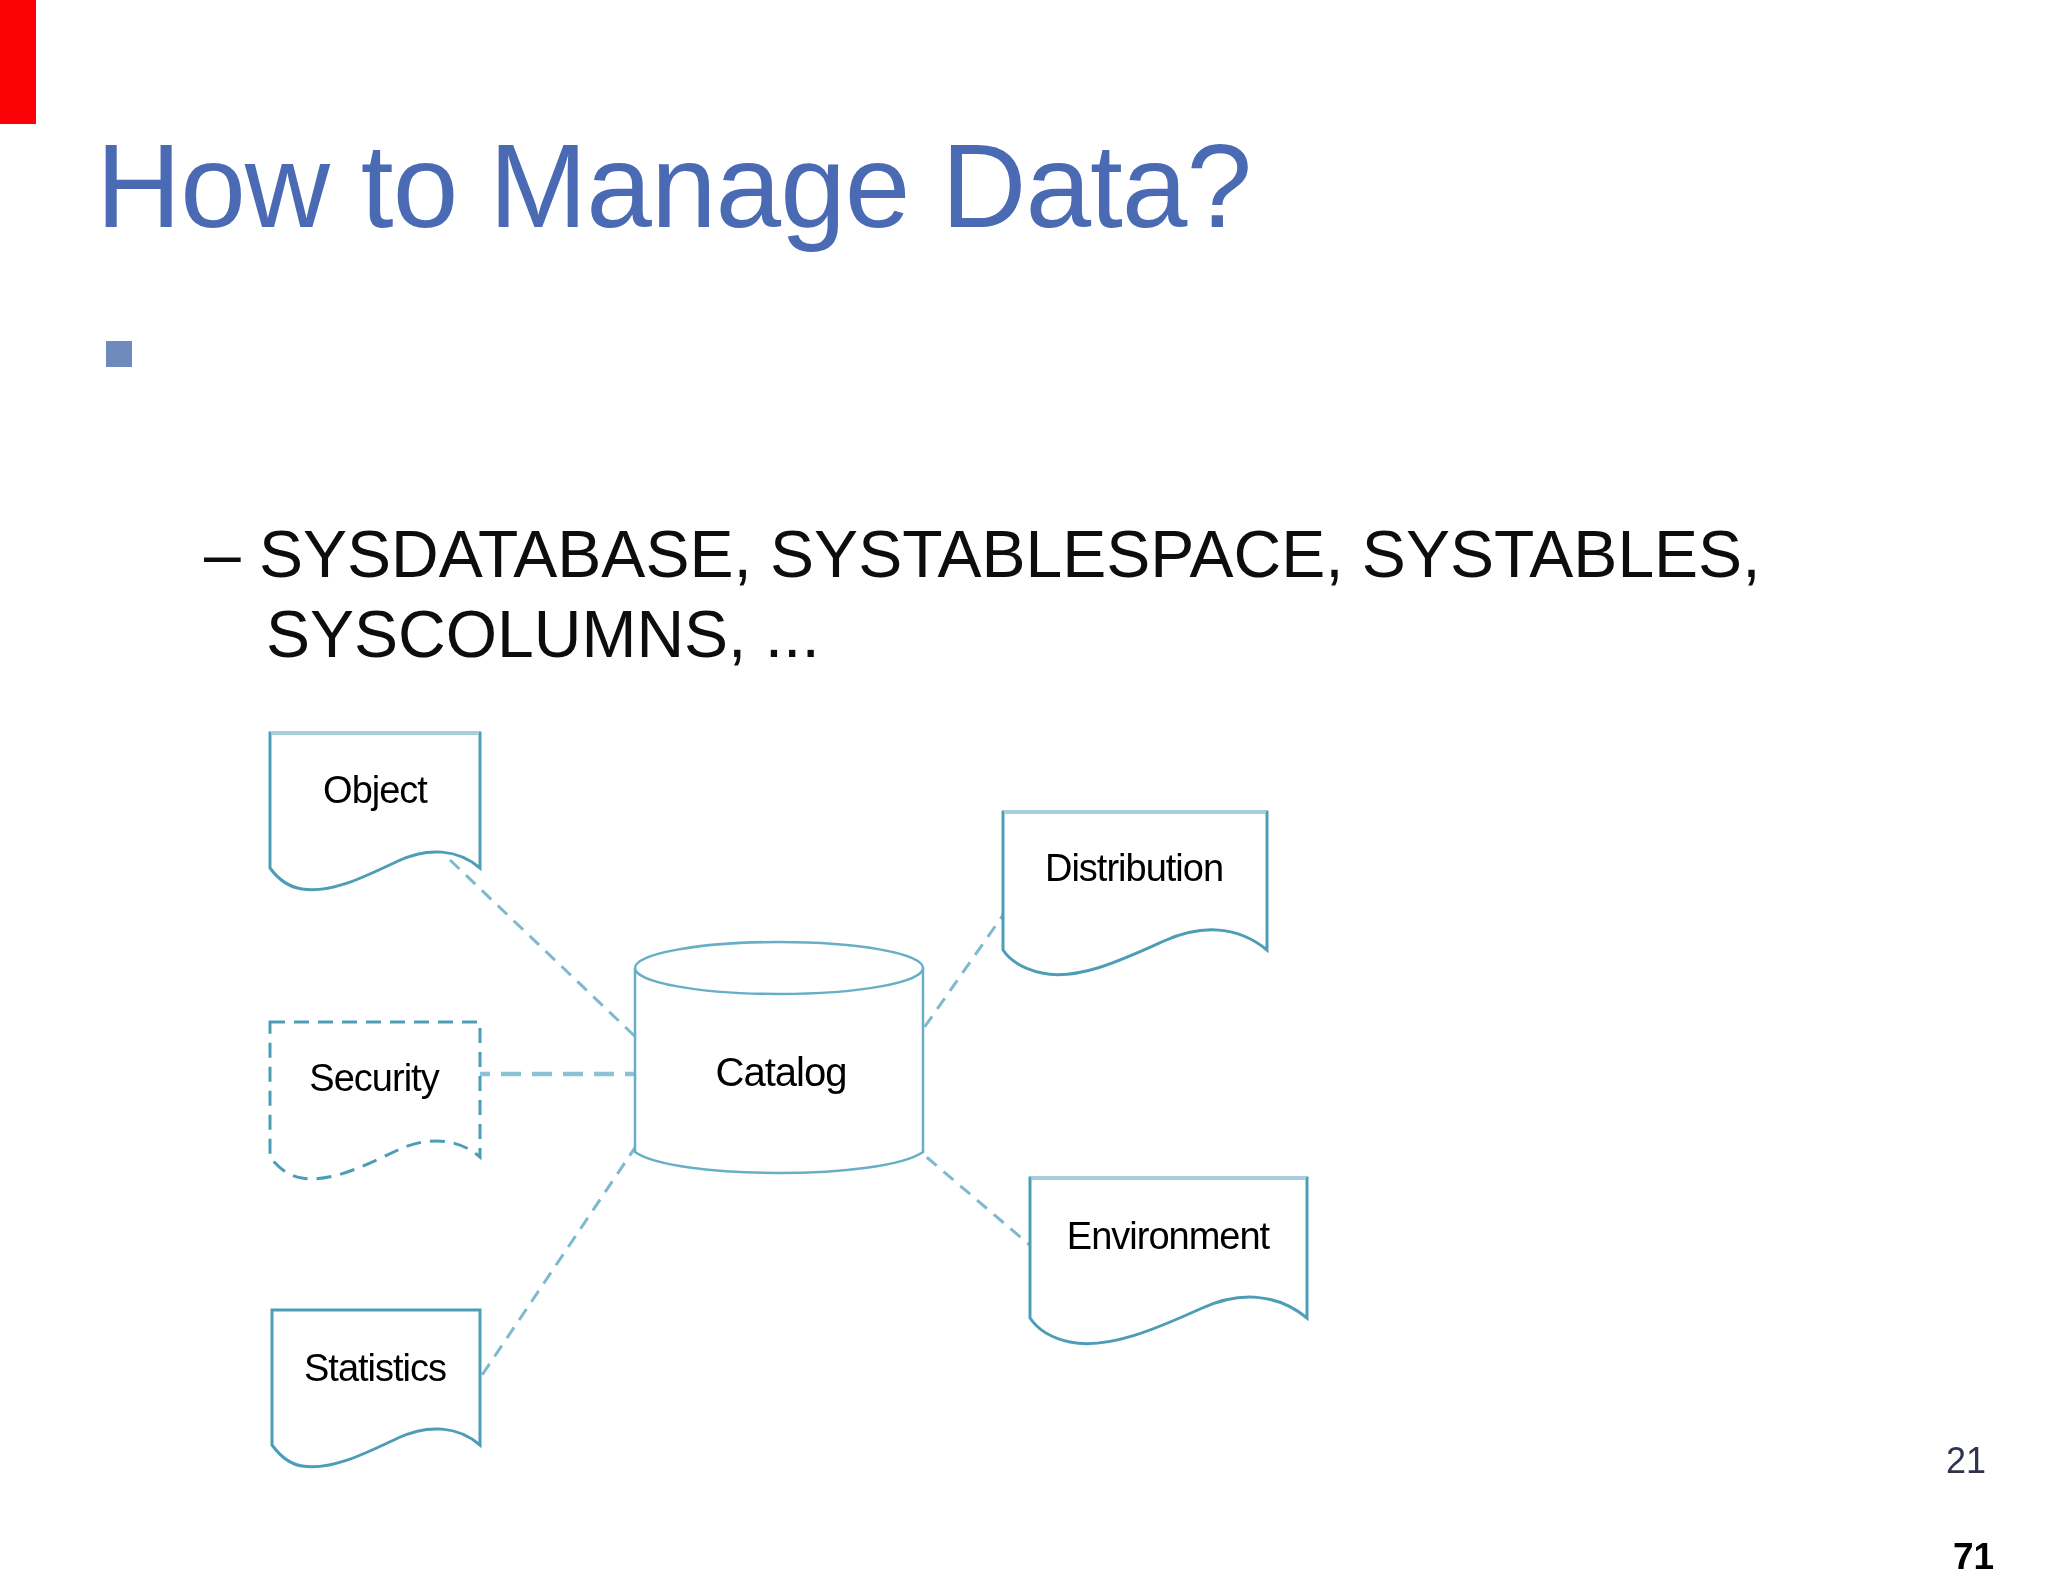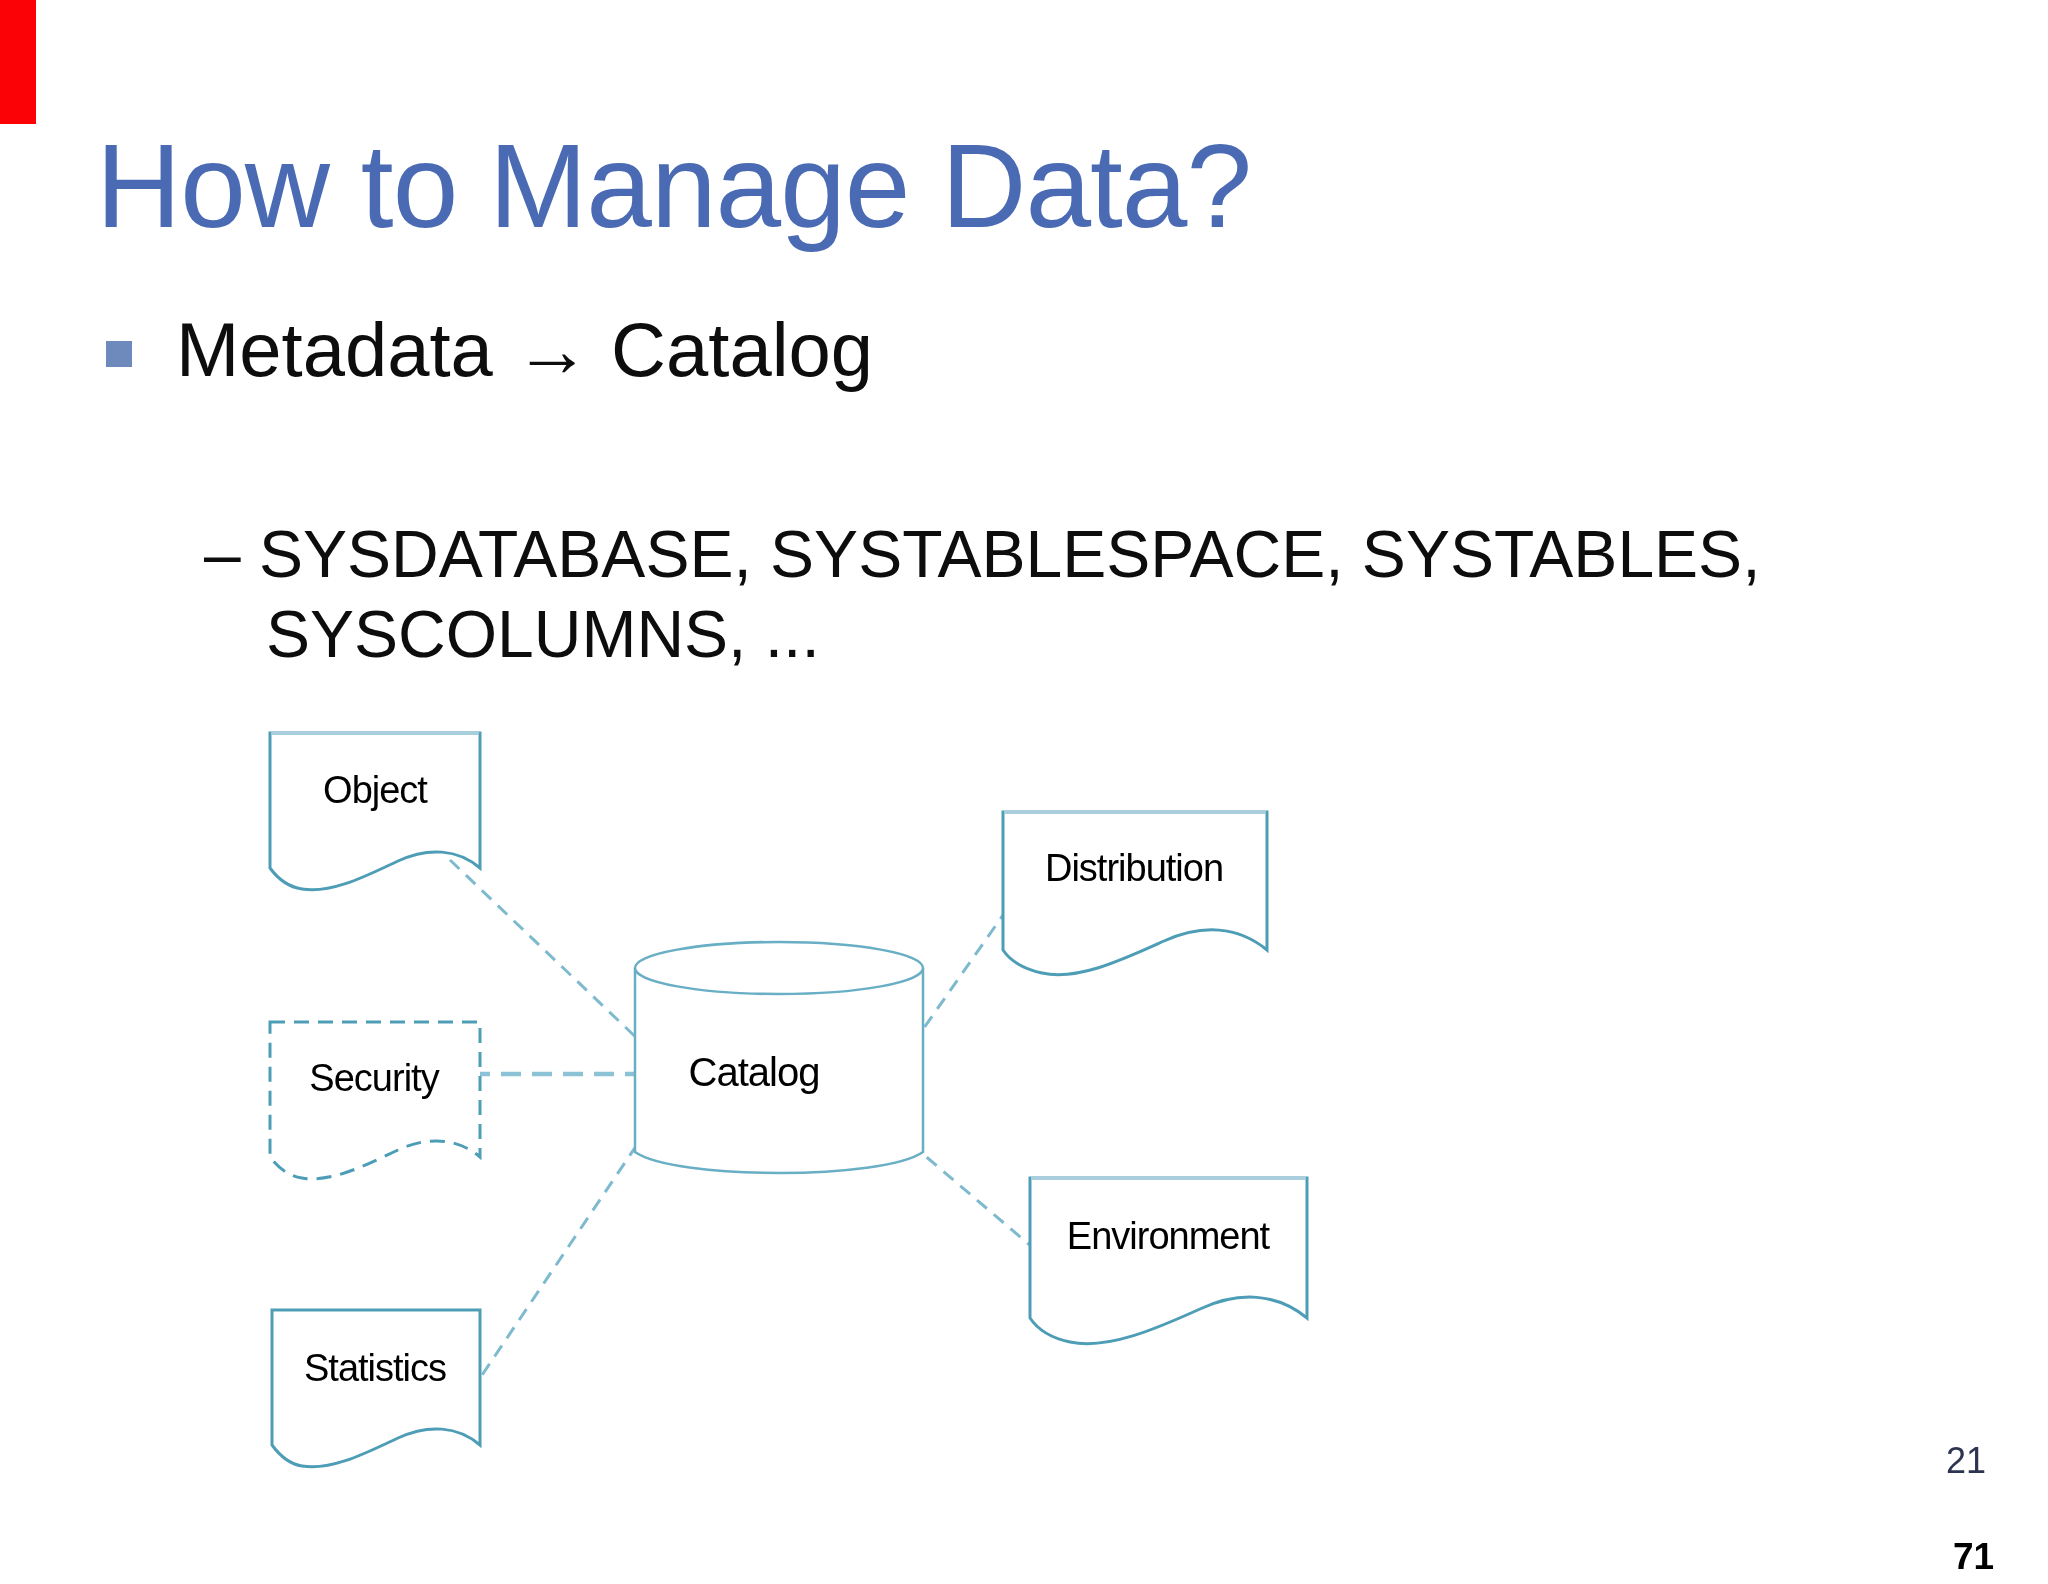--- a/index.html
+++ b/index.html
@@ -79,21 +79,20 @@
 </head>
 <body>
 
 <div class="slide">
 
   <div class="red-bar"></div>
 
   <h1 class="title">How to Manage Data?</h1>
 
   <div class="bullet-square"></div>
-  <div class="bullet-text">Metadata → Catalog</div>
 
   <div class="sub sub2">– SYSDATABASE, SYSTABLESPACE, SYSTABLES,</div>
   <div class="sub sub3">SYSCOLUMNS, ...</div>
 
   <svg class="diagram-svg" viewBox="0 0 2048 1584" xmlns="http://www.w3.org/2000/svg">
 
     <line class="connector" x1="450" y1="860" x2="665" y2="1065"></line>
     <line class="connector connector-bold" x1="470" y1="1074" x2="665" y2="1074"></line>
     <line class="connector" x1="470" y1="1393" x2="655" y2="1118"></line>
     <line class="connector" x1="912" y1="1045" x2="1015" y2="898"></line>
@@ -114,18 +113,18 @@
 
     <path class="cyl" d="M635,968 V1152 C675,1180 883,1180 923,1152 V968"></path>
     <ellipse class="cyl" cx="779" cy="968" rx="144" ry="26"></ellipse>
   </svg>
 
   <div class="node-label" style="left:375px; top:769px;">Object</div>
   <div class="node-label" style="left:374px; top:1057px;">Security</div>
   <div class="node-label" style="left:375px; top:1347px;">Statistics</div>
   <div class="node-label" style="left:1134px; top:847px;">Distribution</div>
   <div class="node-label" style="left:1168px; top:1215px;">Environment</div>
-  <div class="node-label catalog-label" style="left:754px; top:1050px;text-align:right;">Catalog</div>
+  <div class="node-label catalog-label" style="left:781px; top:1050px;text-align:right;">Catalog</div>
 
   <div class="slide-number-faint">21</div>
   <div class="page-number">71</div>
 
 </div>
 
 </body></html>

